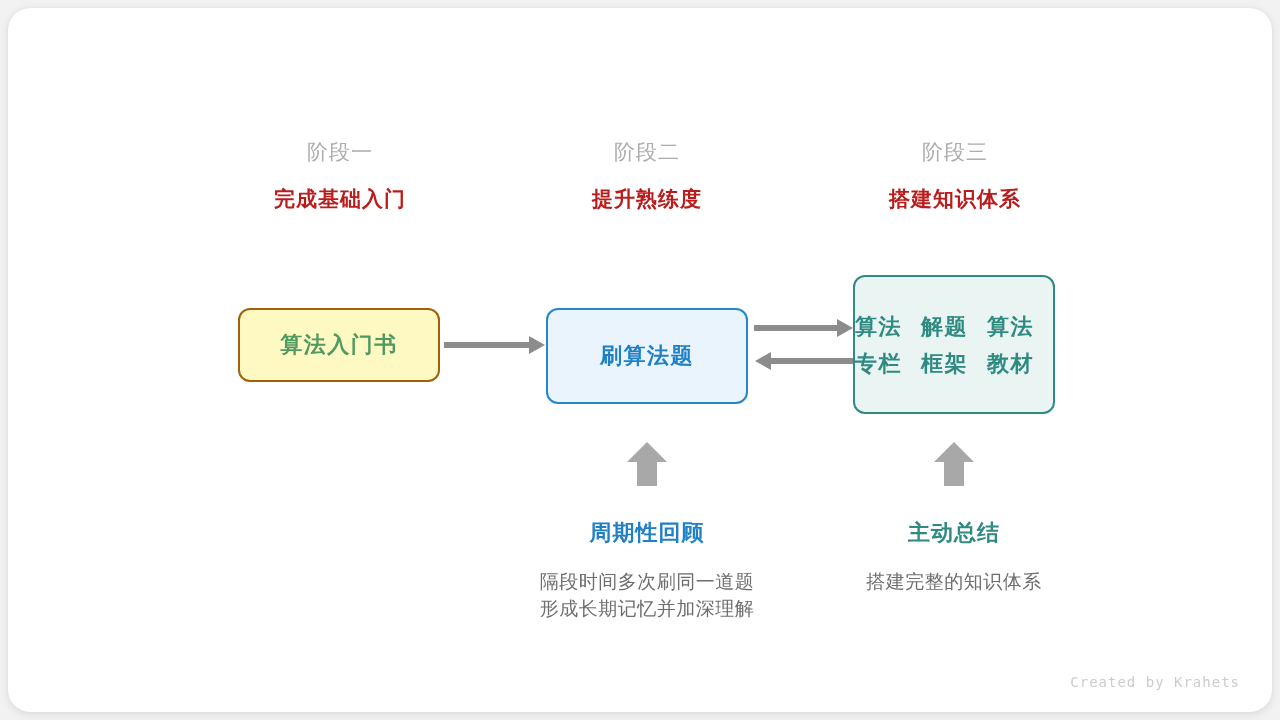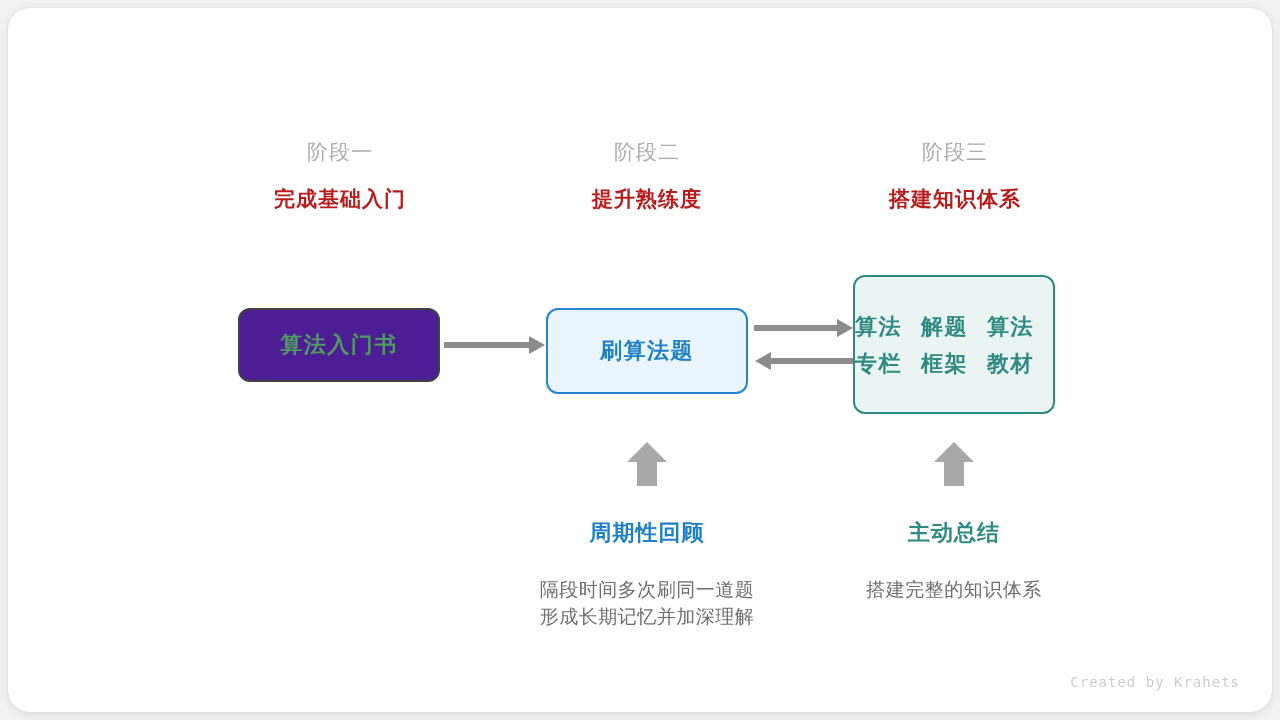--- a/index.html
+++ b/index.html
@@ -59,27 +59,27 @@
     flex-direction: row;
     align-items: center;
     justify-content: center;
     font-weight: bold;
     font-size: 22px;
     letter-spacing: 1.5px;
   }
   .node-book {
     left: 230px; top: 300px;
     width: 202px; height: 74px;
-    border: 2px solid #404040;
-    background: #4c1d95;
+    border: 2px solid #a16207;
+    background: #fef9c3;
     color: #4f9a60;
   }
   .node-practice {
     left: 538px; top: 300px;
-    width: 202px; height: 86px;
+    width: 202px; height: 96px;
     border: 2px solid #2486ce;
     background: #e9f4fc;
     color: #1f80c6;
   }
   .node-knowledge {
     left: 845px; top: 267px;
     width: 202px; height: 139px;
     border: 2px solid #2f8b82;
     background: #eaf4f2;
     color: #2f8b82;
@@ -145,21 +145,21 @@
     font-size: 22px;
     font-weight: bold;
     letter-spacing: 1px;
     line-height: 30px;
     white-space: nowrap;
   }
   .annotation-body {
     font-size: 19px;
     color: #6e6e6e;
     line-height: 27px;
-    margin-top: 28px;
+    margin-top: 20px;
     letter-spacing: 0.5px;
     white-space: nowrap;
   }
   .annotation-review { left: 489px; top: 510px; }
   .annotation-review .annotation-title { color: #1f80c6; }
   .annotation-summary { left: 796px; top: 510px; }
   .annotation-summary .annotation-title { color: #2f8b82; }
 
   
   .credit {

